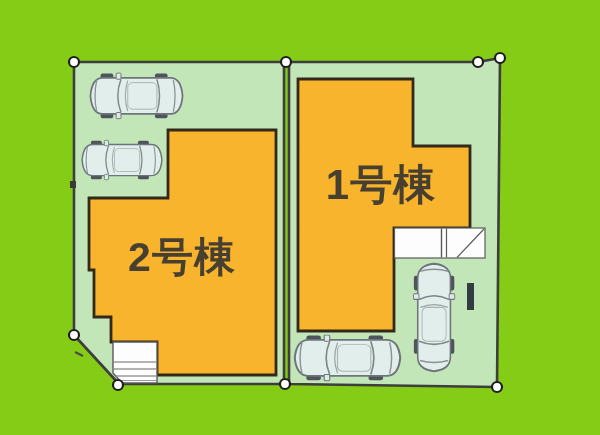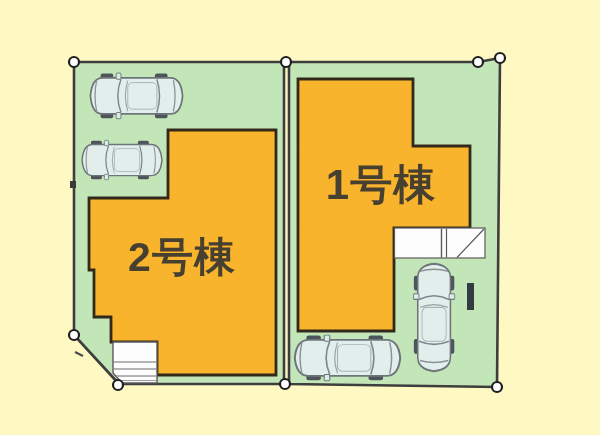--- a/index.html
+++ b/index.html
@@ -1,19 +1,19 @@
 <!DOCTYPE html>
 <html><head>
 <meta charset="utf-8">
 <style>
   html,body{margin:0;padding:0;background:#ffffff;}
   .stage{
     position:relative;
     width:600px;height:435px;
-    background:#fef9c3;
+    background:#84cc16;
     font-family:"Liberation Sans","DejaVu Sans",sans-serif;
     overflow:hidden;
   }
   svg{display:block;}
   text.bldg-label{
     font-family:"Liberation Sans","DejaVu Sans",sans-serif;
     font-weight:bold;
     letter-spacing:1px;
   }
 </style>

